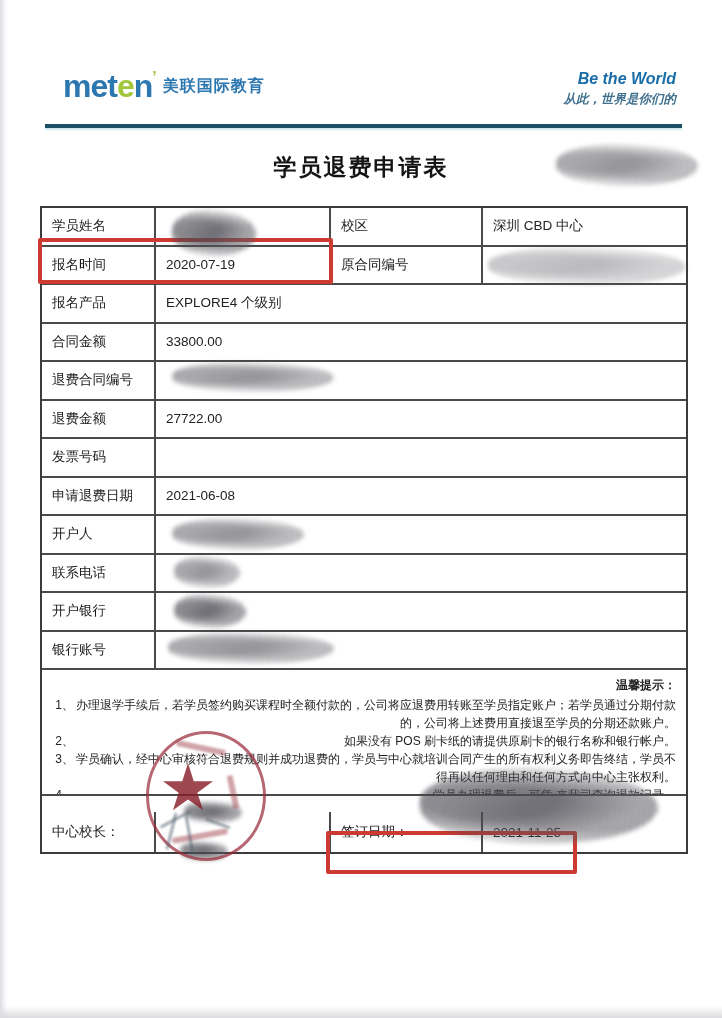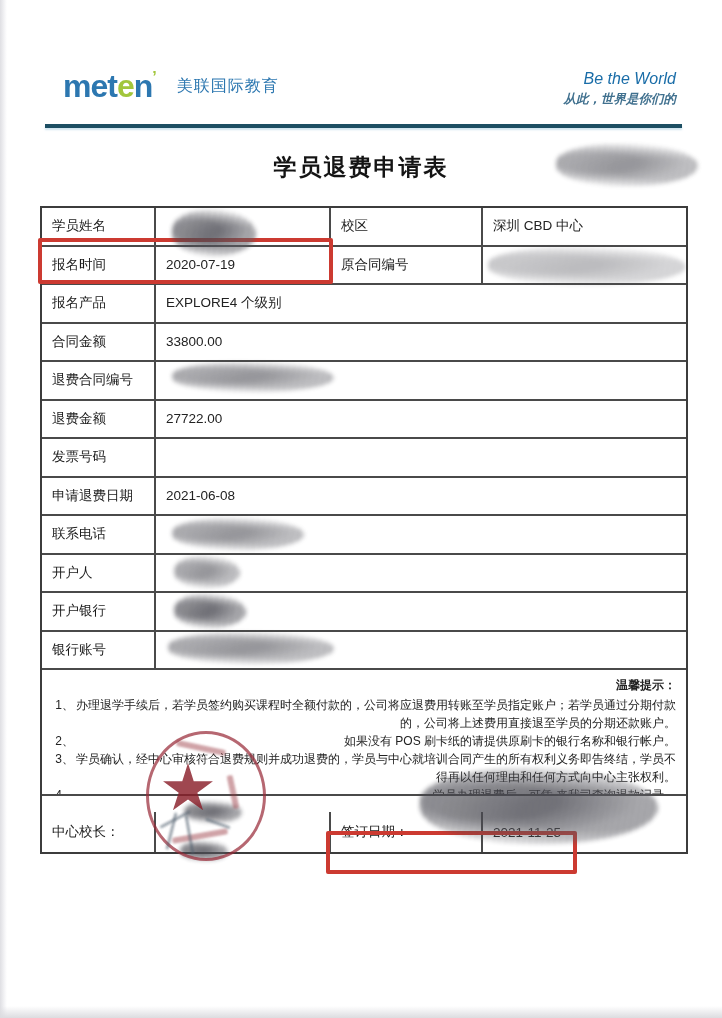--- a/index.html
+++ b/index.html
@@ -10,24 +10,24 @@
   .edge-left { position:absolute; left:0; top:0; width:7px; height:100%;
     background:linear-gradient(90deg,#dfdfe3,#f6f6f8 70%,rgba(255,255,255,0)); }
   .edge-bottom { position:absolute; left:0; bottom:0; width:100%; height:12px;
     background:linear-gradient(0deg,#dcdce0,rgba(255,255,255,0)); }
 
   
   .logo { position:absolute; left:63px; top:70px; font-weight:bold; font-size:32px;
     letter-spacing:-1px; line-height:1; }
   .lg-b { color:#2c77b0; } .lg-g { color:#a2c63c; }
   .lg-mark { color:#a2c63c; font-size:16px; vertical-align:14px; letter-spacing:0; }
-  .logo-cn { color:#2c77b0; font-size:16px; font-weight:normal; letter-spacing:1px;
-    vertical-align:6px; margin-left:20px; }
+  .logo-cn { color:#2c77b0; font-size:16px; font-weight:bold; letter-spacing:1px;
+    vertical-align:6px; margin-left:6px; }
   .slogan { position:absolute; right:46px; top:70px; text-align:right; color:#1a6da8; }
-  .slogan-en { font-size:16px; font-weight:normal; font-style:italic; }
+  .slogan-en { font-size:16px; font-weight:bold; font-style:italic; }
   .slogan-cn { font-size:12.5px; font-weight:bold; font-style:italic; color:#41718f; margin-top:3px; }
   .rule { position:absolute; left:45px; top:124px; width:637px; height:4px; background:#1d4f63;
     box-shadow:0 2px 2px rgba(120,180,210,.35); }
 
   
   .title { position:absolute; left:0; top:152px; width:722px; text-align:center;
     font-size:23px; font-weight:bold; color:#141414; letter-spacing:2px; }
 
   
   .tbl { position:absolute; left:40px; top:206px; width:648px; border:2px solid #3c3c3c; background:#fff; }
@@ -134,25 +134,25 @@
     </div>
     <div class="tr h38">
       <div class="td c1 lab">发票号码</div>
       <div class="td c4"></div>
     </div>
     <div class="tr h38">
       <div class="td c1 lab">申请退费日期</div>
       <div class="td c4">2021-06-08</div>
     </div>
     <div class="tr h38">
+      <div class="td c1 lab">开户人</div>
+      <div class="td c4"></div>
+    </div>
+    <div class="tr h38">
       <div class="td c1 lab">联系电话</div>
-      <div class="td c4"></div>
-    </div>
-    <div class="tr h38">
-      <div class="td c1 lab">开户人</div>
       <div class="td c4"></div>
     </div>
     <div class="tr h38">
       <div class="td c1 lab">开户银行</div>
       <div class="td c4"></div>
     </div>
     <div class="tr h38">
       <div class="td c1 lab">银行账号</div>
       <div class="td c4"></div>
     </div>

